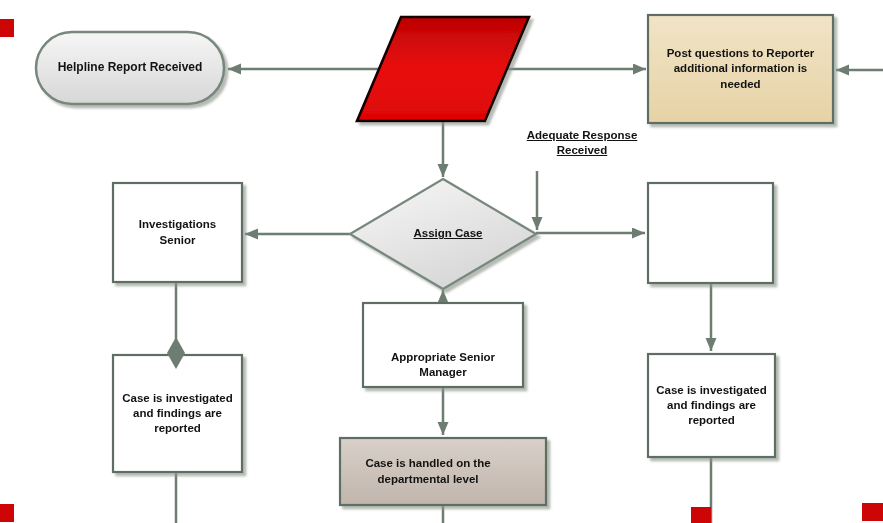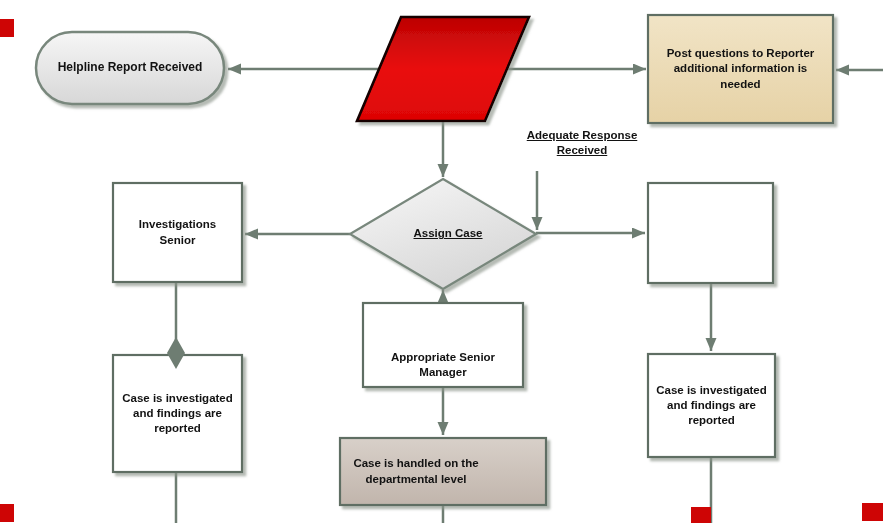--- a/index.html
+++ b/index.html
@@ -29,21 +29,21 @@
   .lbl-helpline   { left: 35px;  top: 31px;  width: 190px; height: 73px; font-size: 12px; }
   .lbl-analyze    { left: 393px; top: 44px;  width: 100px; height: 52px; }
   .lbl-post       { left: 653px; top: 15px;  width: 175px; height: 108px; }
   .lbl-adequate   { left: 512px; top: 124px; width: 140px; height: 38px; text-decoration: underline; }
   .lbl-assign     { left: 355px; top: 179px; width: 186px; height: 110px; text-decoration: underline; }
   .lbl-invest     { left: 113px; top: 183px; width: 129px; height: 99px; }
   .lbl-ethics     { left: 648px; top: 183px; width: 125px; height: 100px; }
   .lbl-asm        { left: 363px; top: 303px; width: 160px; height: 84px; margin-top: 20px; }
   .lbl-caseleft   { left: 113px; top: 355px; width: 129px; height: 117px; }
   .lbl-caseright  { left: 648px; top: 354px; width: 127px; height: 103px; }
-  .lbl-handled    { left: 328px; top: 438px; width: 176px; height: 67px; }
+  .lbl-handled    { left: 340px; top: 438px; width: 176px; height: 67px; }
   .red-marker { position: absolute; background: #ce0505; }
   .rm-top-left     { left: 0px;   top: 19px;  width: 14px; height: 18px; }
   .rm-bottom-left  { left: 0px;   top: 504px; width: 14px; height: 18px; }
   .rm-bottom-right { left: 862px; top: 503px; width: 21px; height: 18px; }
   .rm-bottom-mid   { left: 691px; top: 507px; width: 20px; height: 16px; }
 </style>
 </head>
 <body>
 
 <div class="canvas">

